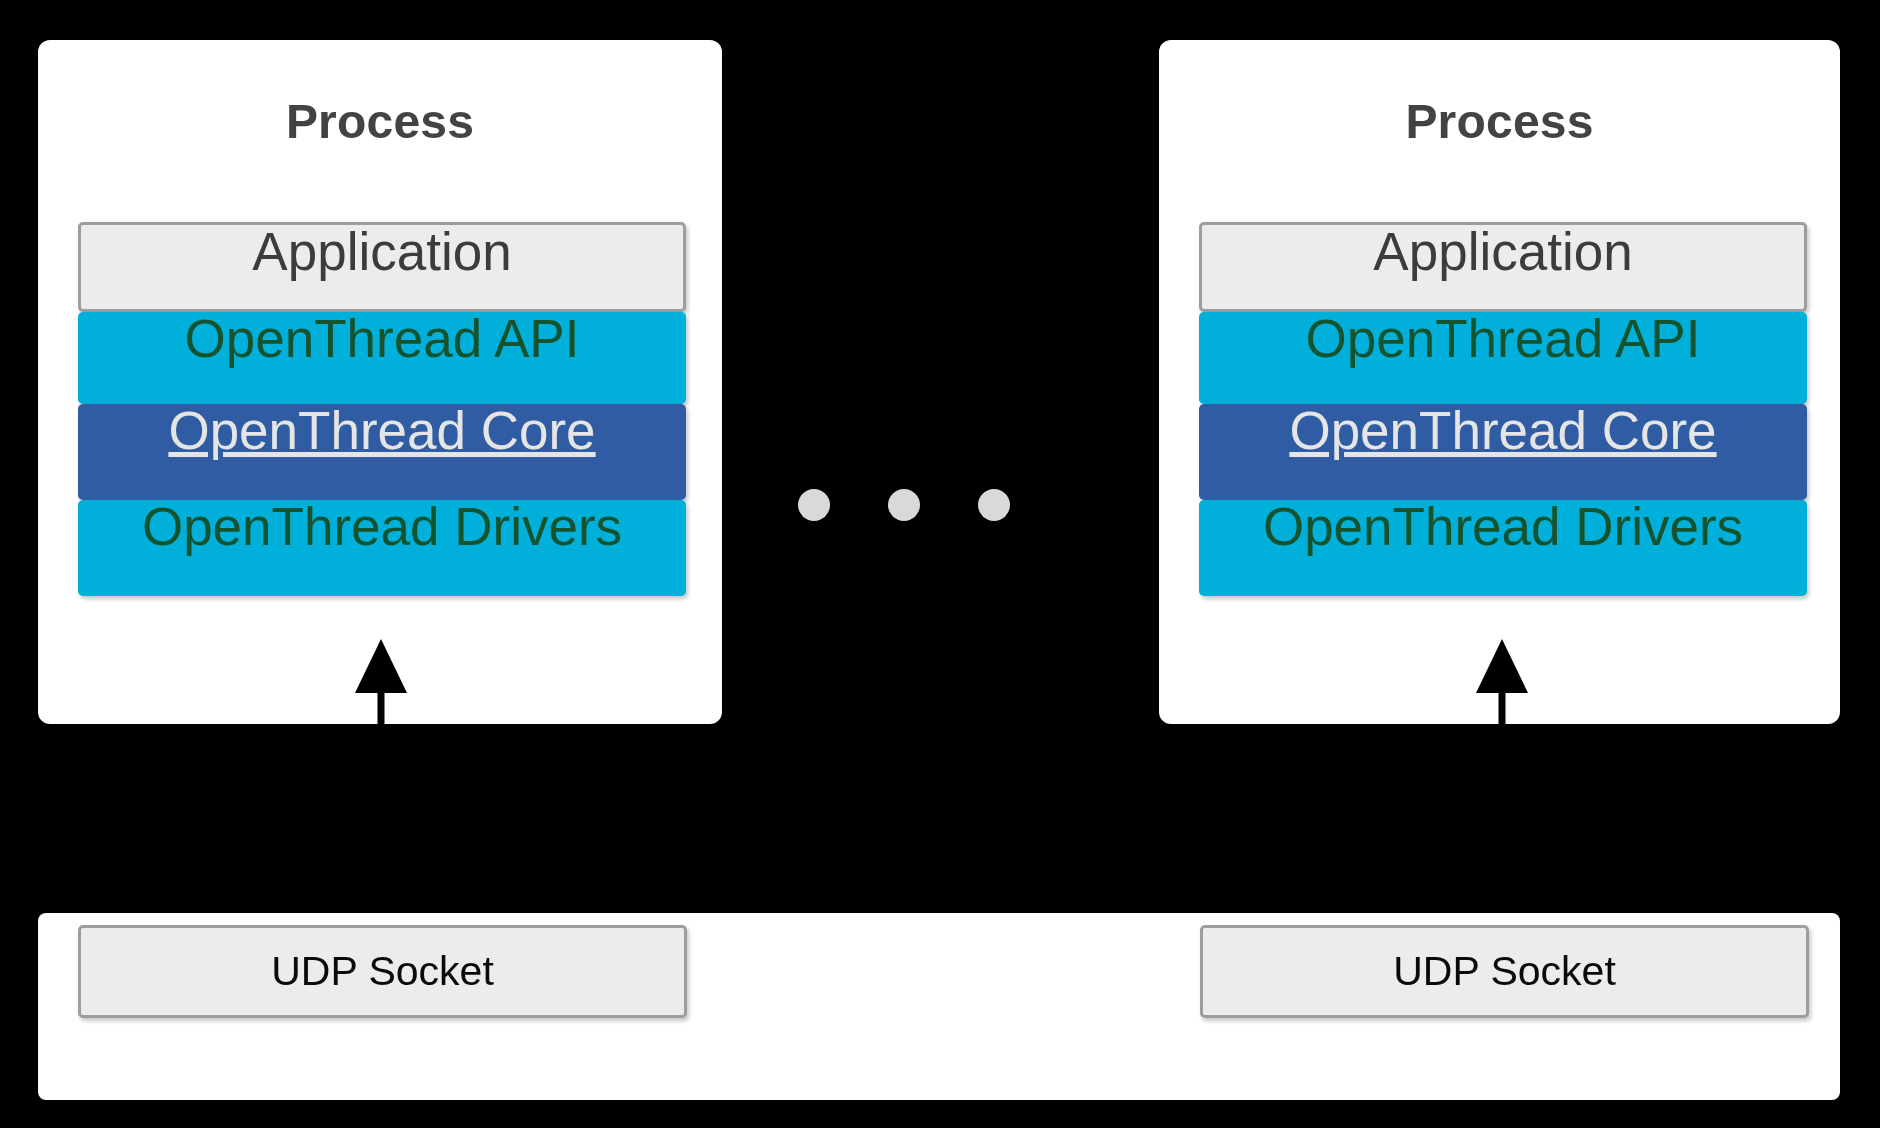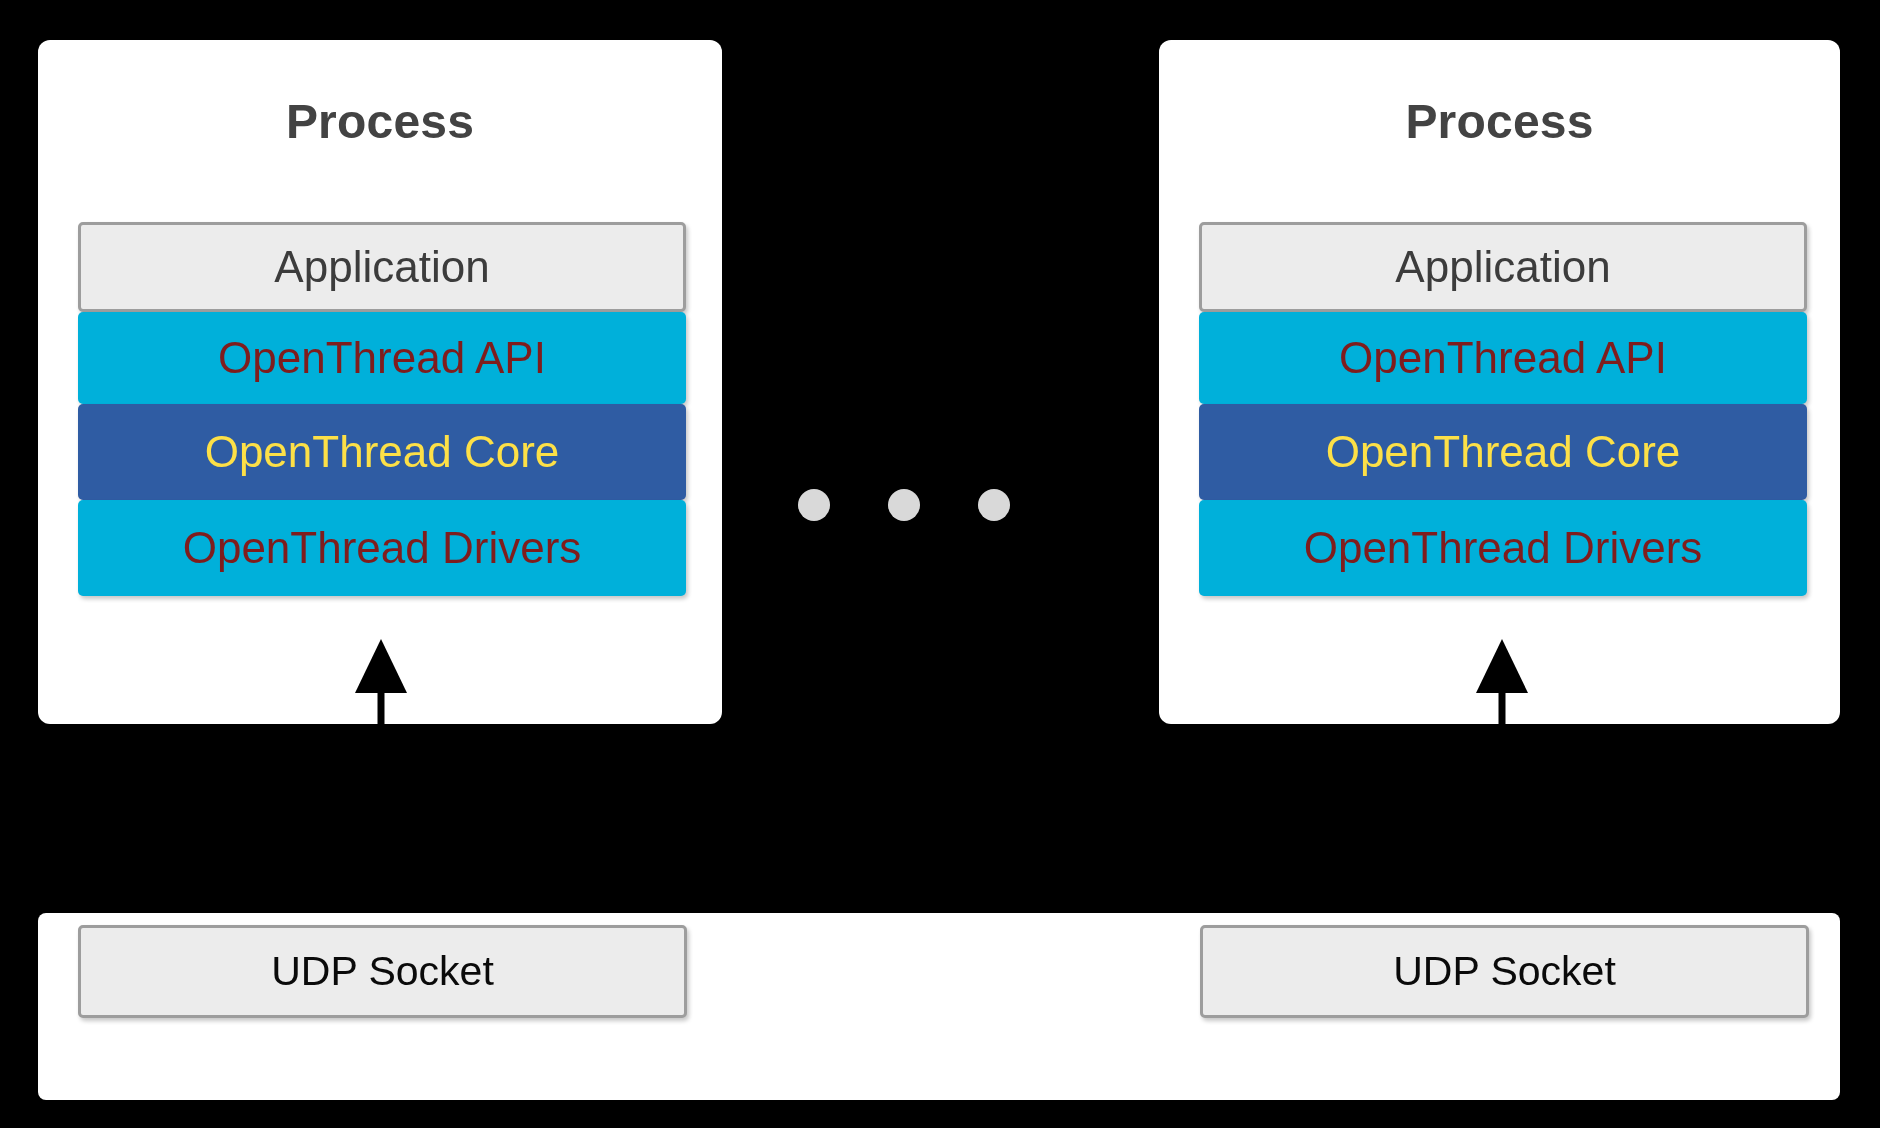--- a/index.html
+++ b/index.html
@@ -40,41 +40,41 @@
     color: #434343;
     letter-spacing: 0.2px;
     line-height: 1;
   }
 
   
   .layer {
     position: absolute;
     box-sizing: border-box;
     display: flex;
-    align-items: center;
     justify-content: center;
-    font-size: 44px;
+    font-size: 53px;
     line-height: 1;
     border-radius: 5px;
   }
   .layer-app {
     background: #ececec;
     border: 3px solid #9d9d9d;
     color: #3c3c3c;
     box-shadow: 2px 3px 4px rgba(0,0,0,0.22);
   }
   .layer-api, .layer-drivers {
     background: #00b0da;
-    color: #7f1d1d;
+    color: #14532d;
     box-shadow: 2px 3px 4px rgba(0,0,0,0.22);
   }
   .layer-core {
     background: #2f5ca3;
-    color: #fde047;
-    box-shadow: 2px 3px 4px rgba(0,0,0,0.22);
+    color: #e5e5e5;
+    box-shadow: 2px 3px 4px rgba(0,0,0,0.22);
+    text-decoration: underline;
   }
 
   
   #L-app     { left: 40px; top: 182px; width: 608px; height: 90px; }
   #L-api     { left: 40px; top: 272px; width: 608px; height: 92px; }
   #L-core    { left: 40px; top: 364px; width: 608px; height: 96px; }
   #L-drivers { left: 40px; top: 460px; width: 608px; height: 96px; }
 
   
   #R-app     { left: 40px; top: 182px; width: 608px; height: 90px; }

